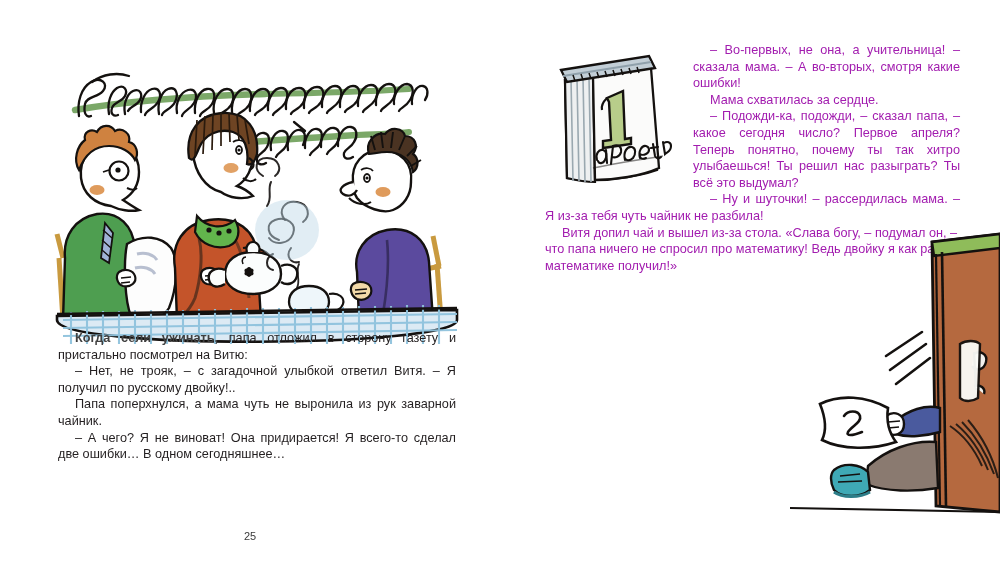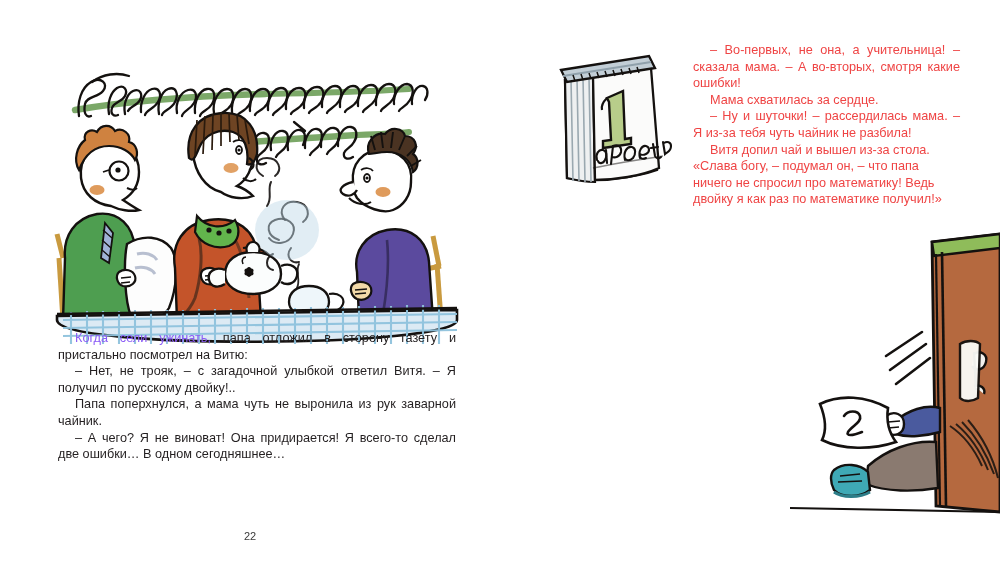--- a/index.html
+++ b/index.html
@@ -32,21 +32,21 @@
     left: 58px; top: 330px;
     width: 398px;
     font-size: 12.7px;
     line-height: 16.6px;
     color: #231f20;
     text-align: justify;
     text-justify: inter-word;
     hyphens: auto;
   }
   .body-col-left p { margin: 0; text-indent: 17px; }
-  .lead-in { color: #8b5cf6; font-weight: normal; }
+  .lead-in { color: #404040; font-weight: bold; }
 
   .folio {
     position: absolute;
     left: 0; top: 530px;
     width: 500px;
     text-align: center;
     font-size: 11px;
     color: #3a3a3a;
   }
 
@@ -55,21 +55,21 @@
     position: absolute;
     left: 500px; top: 0;
     width: 500px; height: 566px;
   }
   .body-col-right {
     position: absolute;
     left: 45px; top: 42px;
     width: 415px;
     font-size: 12.7px;
     line-height: 16.6px;
-    color: #ef4444;
+    color: #a21caf;
     text-align: justify;
     hyphens: auto;
   }
   .body-col-right p { margin: 0; text-indent: 17px; }
   .cal-float {
     float: left;
     width: 148px;
     height: 162px;
     shape-outside: margin-box;
   }
@@ -275,21 +275,21 @@
       </svg>
     </div>
 
     <div class="body-col-left">
       <p><span class="lead-in">Когда сели ужинать,</span><span> папа отложил в сторону газету и пристально посмотрел на Витю:</span></p>
       <p>– Нет, не трояк, – с загадочной улыбкой ответил Витя. – Я получил по русскому двойку!..</p>
       <p>Папа поперхнулся, а мама чуть не выронила из рук заварной чайник.</p>
       <p>– А чего? Я не виноват! Она придирается! Я всего-то сделал две ошибки… В одном сегодняшнее…</p>
     </div>
 
-    <div class="folio">22</div>
+    <div class="folio">25</div>
   </div>
 
   <div class="right-page">
 
     <div class="body-col-right">
       <div class="cal-float">
         <svg viewBox="0 0 140 160" width="140" height="160">
 
           <path d="M20,38 L104,26 L112,128 C90,136 52,140 22,136 Z" fill="#f4f4f2" stroke="#14110f" stroke-width="2.3"></path>
 
@@ -320,20 +320,21 @@
             <path d="M106,106 L113,105"></path>
             <path d="M118,100 L120,112 C122,110 126,110 126,104 C126,100 122,99 119,101"></path>
           </g>
 
           <path d="M48,126 C68,122 92,118 118,114" stroke="#14110f" stroke-width="1.6" fill="none" opacity="0.5"></path>
         </svg>
       </div>
 
       <p>– Во-первых, не она, а учительница! – сказала мама. – А во-вторых, смотря какие ошибки!</p>
       <p>Мама схватилась за сердце.</p>
+      <p>– Подожди-ка, подожди, – сказал папа, – какое сегодня число? Первое апреля? Теперь понятно, почему ты так хитро улыбаешься! Ты решил нас разыграть? Ты всё это выдумал?</p>
       <p>– Ну и шуточки! – рассердилась мама. – Я из-за тебя чуть чайник не разбила!</p>
       <p class="tail-para">Витя допил чай и вышел из-за стола. «Слава богу, – подумал он, – что папа ничего не спросил про математику! Ведь двойку я как раз по математике получил!»</p>
     </div>
 
     <div class="door-art">
       <svg viewBox="0 0 210 305" width="210" height="305">
 
         <path d="M142,16 L210,8 L210,286 L146,280 Z" fill="#b5693f" stroke="#14110f" stroke-width="2.8"></path>
         <path d="M142,16 L210,8 L210,22 L144,30 Z" fill="#8fbc5a" stroke="#14110f" stroke-width="2.4"></path>
         <path d="M152,26 L156,280" stroke="#14110f" stroke-width="2.6" fill="none"></path>

